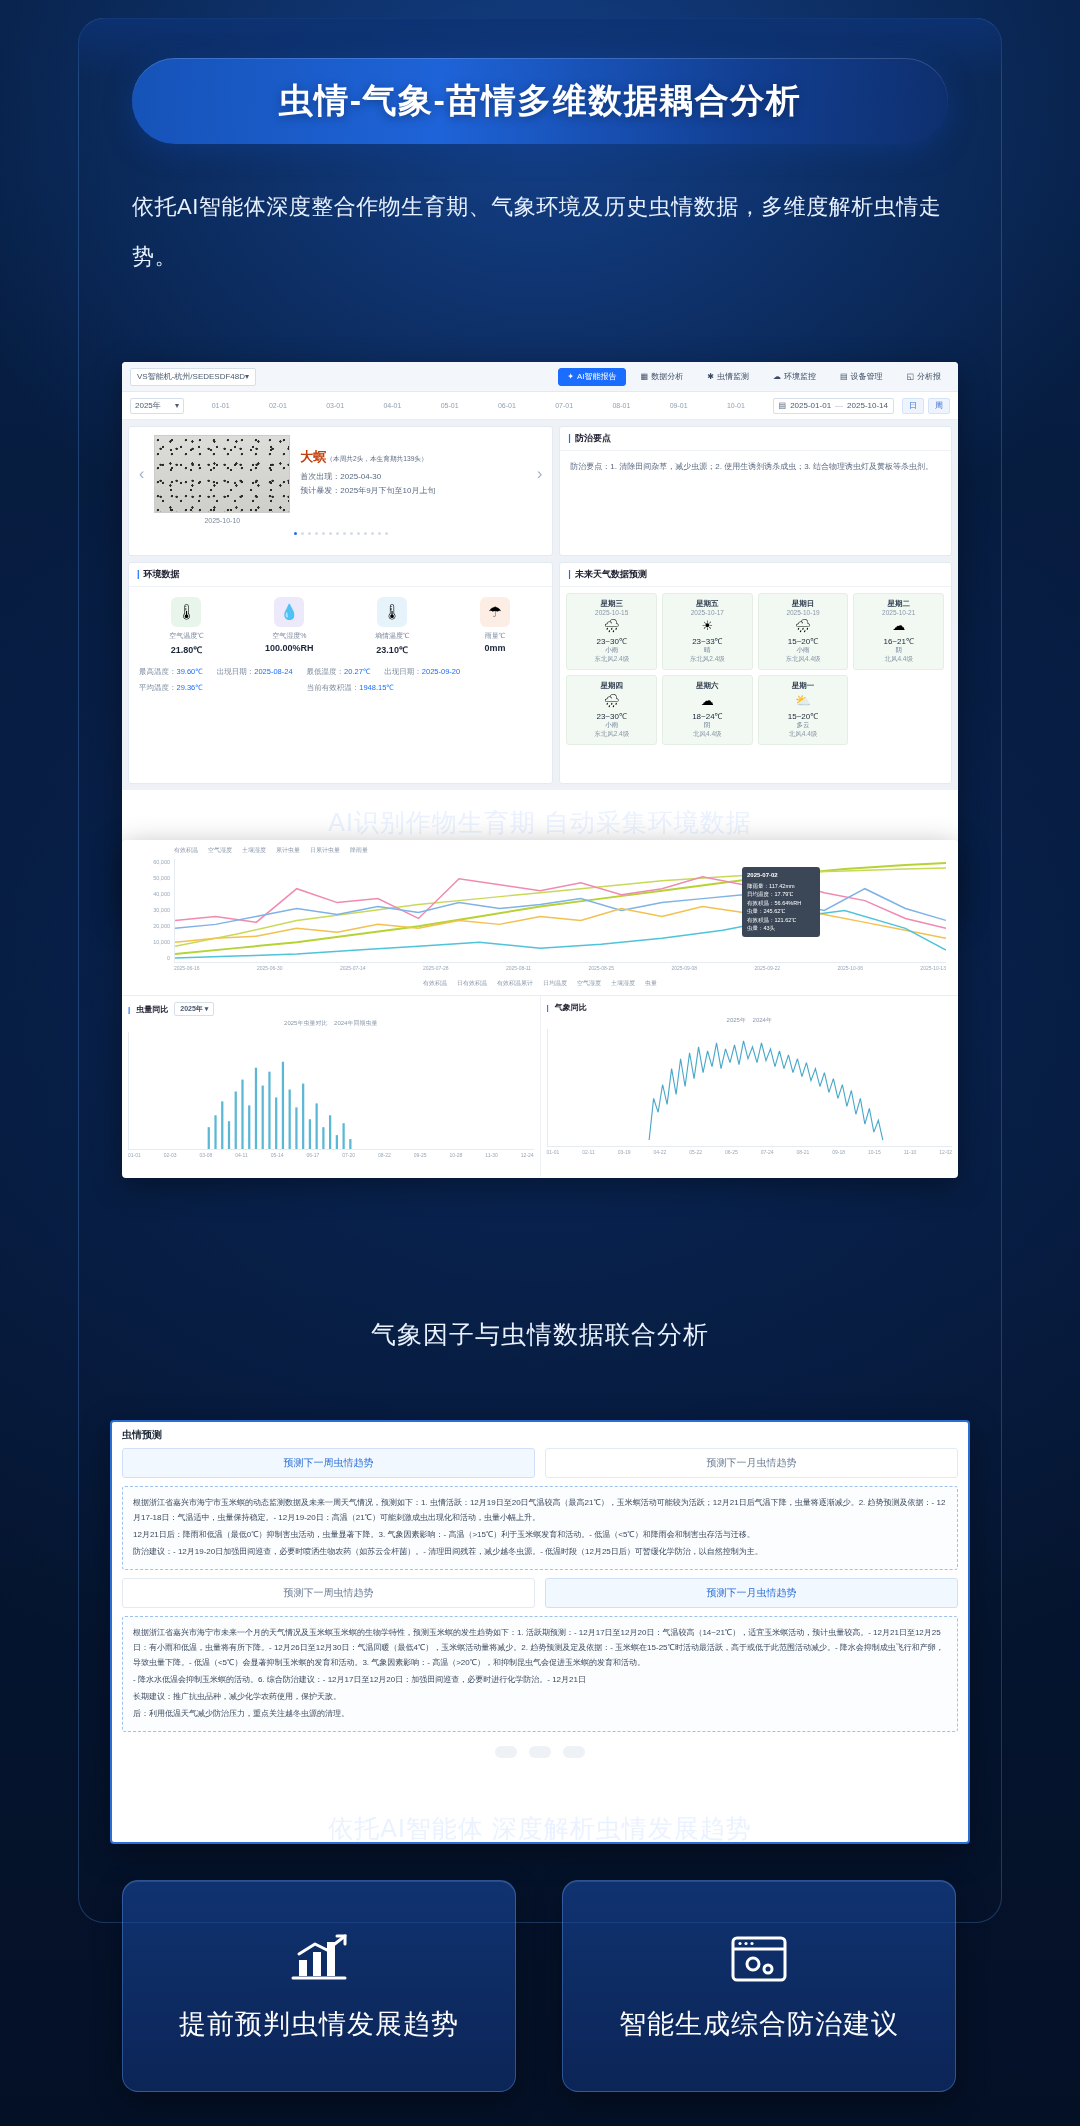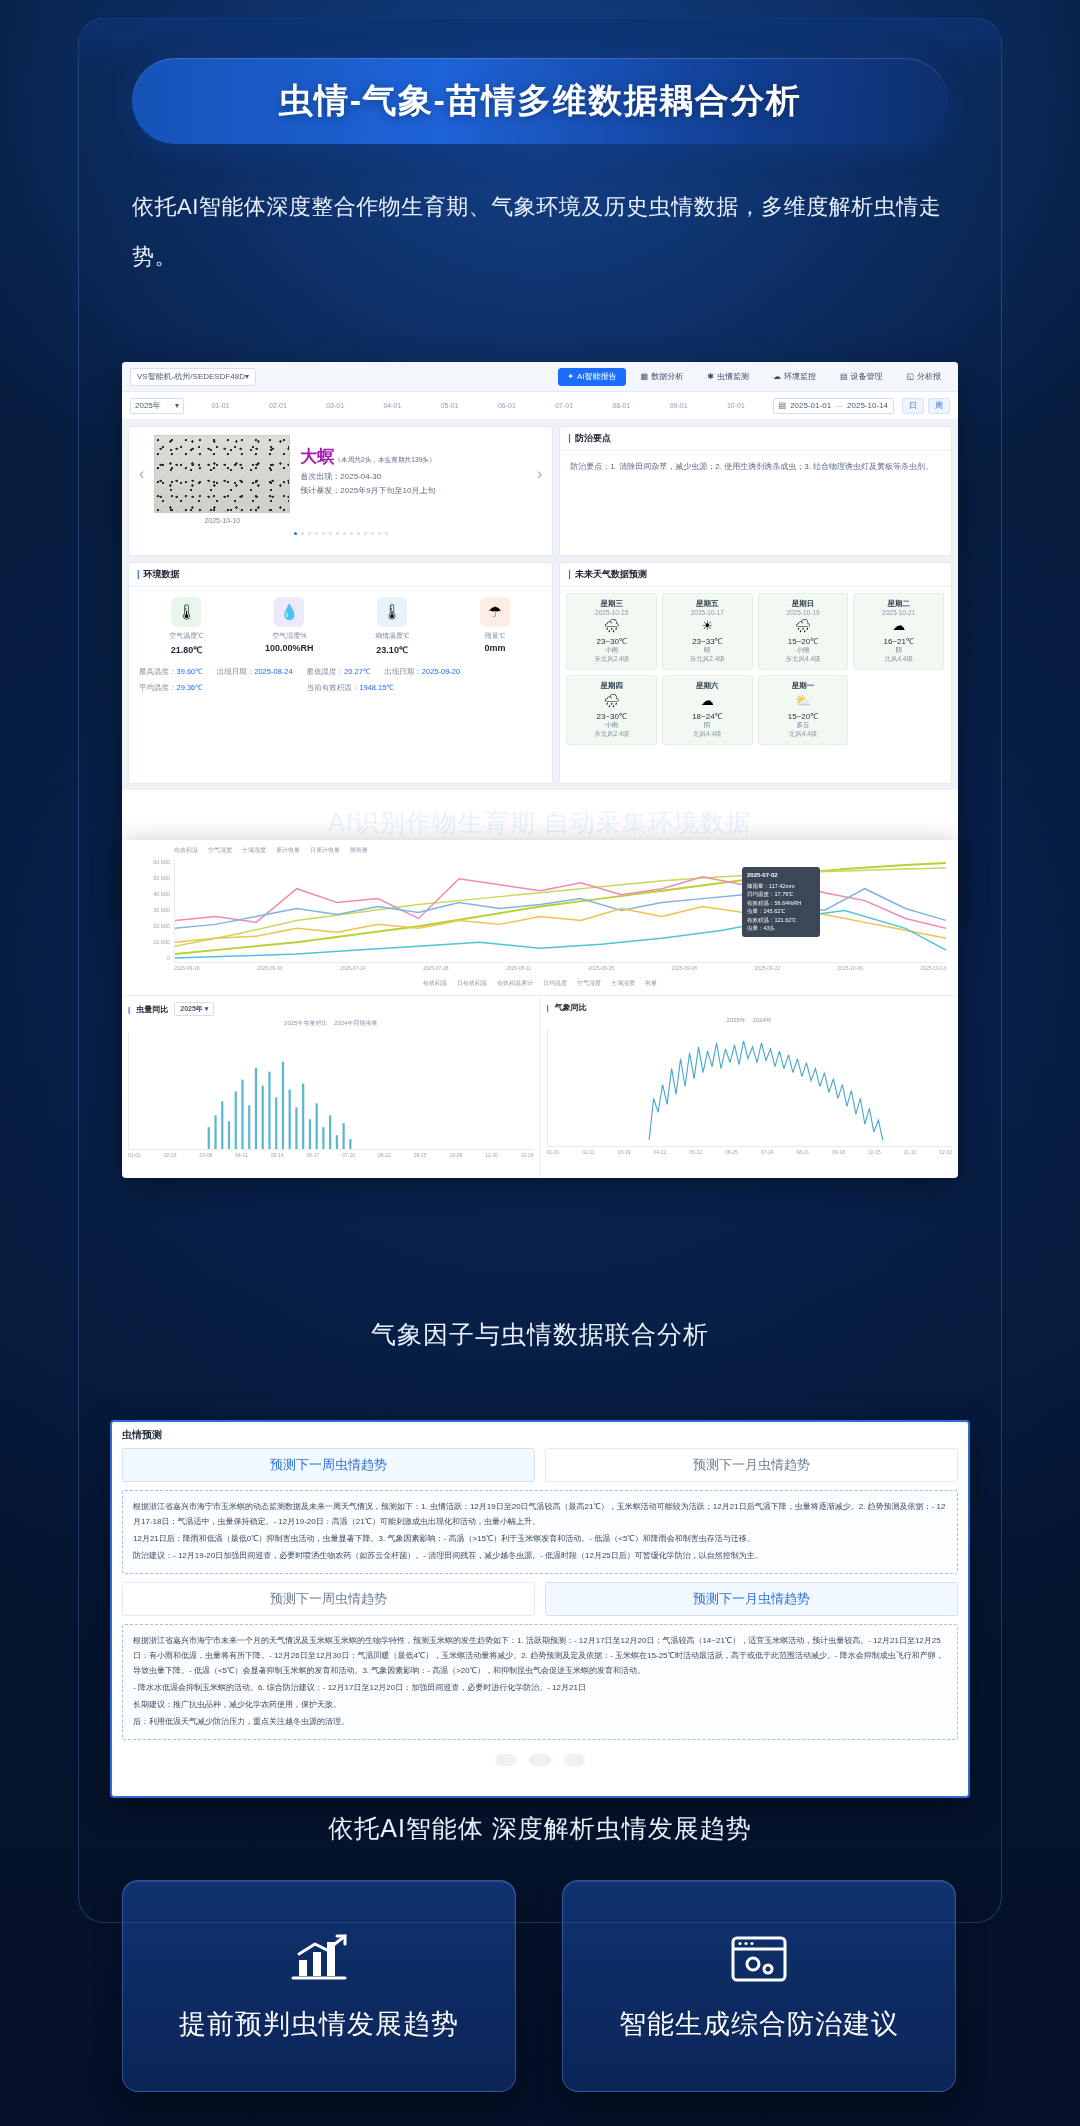--- a/index.html
+++ b/index.html
@@ -109,21 +109,21 @@
       radial-gradient(circle at 20% 30%, #2a2a2a 1px, transparent 1.4px),
       radial-gradient(circle at 45% 60%, #2a2a2a 1px, transparent 1.4px),
       radial-gradient(circle at 70% 25%, #2a2a2a 1px, transparent 1.4px),
       radial-gradient(circle at 35% 80%, #2a2a2a 1px, transparent 1.4px),
       radial-gradient(circle at 80% 70%, #2a2a2a 1px, transparent 1.4px),
       linear-gradient(180deg,#dcdcd8,#cfcfca);
     background-size: 14px 14px, 18px 18px, 22px 22px, 16px 16px, 20px 20px, 100% 100%;
     border:1px solid #ccc; position:relative;}
   .pest-img .stamp{ position:absolute; bottom:-12px; left:50%; transform:translateX(-50%); font-size:7px; color:#7a889b;}
   .pest-txt { flex:1; font-size:8px; color:#5a6a80; line-height:14px; }
-  .pest-txt .big { font-size:17px; color:#a21caf; font-weight:bold; display:inline-block; margin-bottom:6px;}
+  .pest-txt .big { font-size:13px; color:#c2410c; font-weight:bold; display:inline-block; margin-bottom:6px;}
   .dots { text-align:center; padding-bottom:5px; }
   .dots i { display:inline-block; width:3px; height:3px; border-radius:50%; background:#d5dde8; margin:0 2px; }
   .dots i.on { background:#1a6dff; }
   .env-grid { display:flex; padding:10px 6px 4px; }
   .env-item { flex:1; text-align:center; }
   .env-ic { width:30px; height:30px; margin:0 auto 4px; border-radius:6px; display:flex; align-items:center; justify-content:center; font-size:15px;}
   .env-lb { font-size:7px; color:#7a889b; }
   .env-vl { font-size:9px; color:#1b2636; font-weight:bold; margin-top:2px;}
   .env-rows { padding:4px 10px 8px; }
   .env-row { display:flex; font-size:7.5px; color:#6a7casdf; color:#6a7c94; line-height:16px; }
@@ -154,24 +154,24 @@
   .s2-half { flex:1; padding:6px; }
   .s2-half + .s2-half { border-left:1px solid #eef2f7; }
   .s2-hd { font-size:8px; color:#223; font-weight:bold; display:flex; align-items:center; gap:6px;}
   .s2-hd:before{ content:"|"; color:#1a6dff; }
   .s2-mini-sel{ font-size:7px; color:#4b5a70; border:1px solid #d7dfeb; border-radius:2px; padding:1px 5px; }
   .s2-legend2 { font-size:6px; color:#8a97a8; text-align:center; margin:3px 0; }
   .s2-bars { position:relative; height:118px; margin-top:4px; border-left:1px solid #e6ebf2; border-bottom:1px solid #e6ebf2; }
   .s2-xl2{ display:flex; justify-content:space-between; font-size:5px; color:#9aa7b8; margin-top:2px;}
 
   
-  #shot3 { left: 110px; top: 1420px; width: 860px; height: 378px; background:#fff; border:2px solid #2b6fd6; }
+  #shot3 { left: 110px; top: 1420px; width: 860px; height: 424px; background:#fff; border:2px solid #2b6fd6; }
   .s3-hd { font-size:10px; font-weight:bold; color:#1b2636; padding:6px 10px; }
   .s3-tabs { display:flex; padding: 0 10px; gap:10px; }
-  .s3-tab { flex:1; text-align:center; font-size:13px; padding:7px 0; border:1px solid #cfe0f7; border-radius:3px; color:#2b6fd6; background:#f2f8ff; }
+  .s3-tab { flex:1; text-align:center; font-size:10px; padding:7px 0; border:1px solid #cfe0f7; border-radius:3px; color:#2b6fd6; background:#f2f8ff; }
   .s3-tab.inactive { color:#6a7c94; background:#fff; border-color:#e3eaf3; }
   .s3-para { margin:8px 10px; border:1px dashed #9dc2f0; border-radius:3px; padding:8px 10px; font-size:8px; color:#3c4a5e; line-height:15px; background:#fbfdff;}
   .s3-para p { margin-bottom:2px; }
   .s3-foot { text-align:center; padding-top:4px; }
   .s3-foot i { display:inline-block; width:22px; height:12px; border-radius:6px; background:#eef1f6; margin:0 4px; }
 
   
   .bcard {
     position: absolute;
     width: 394px; height: 212px;

